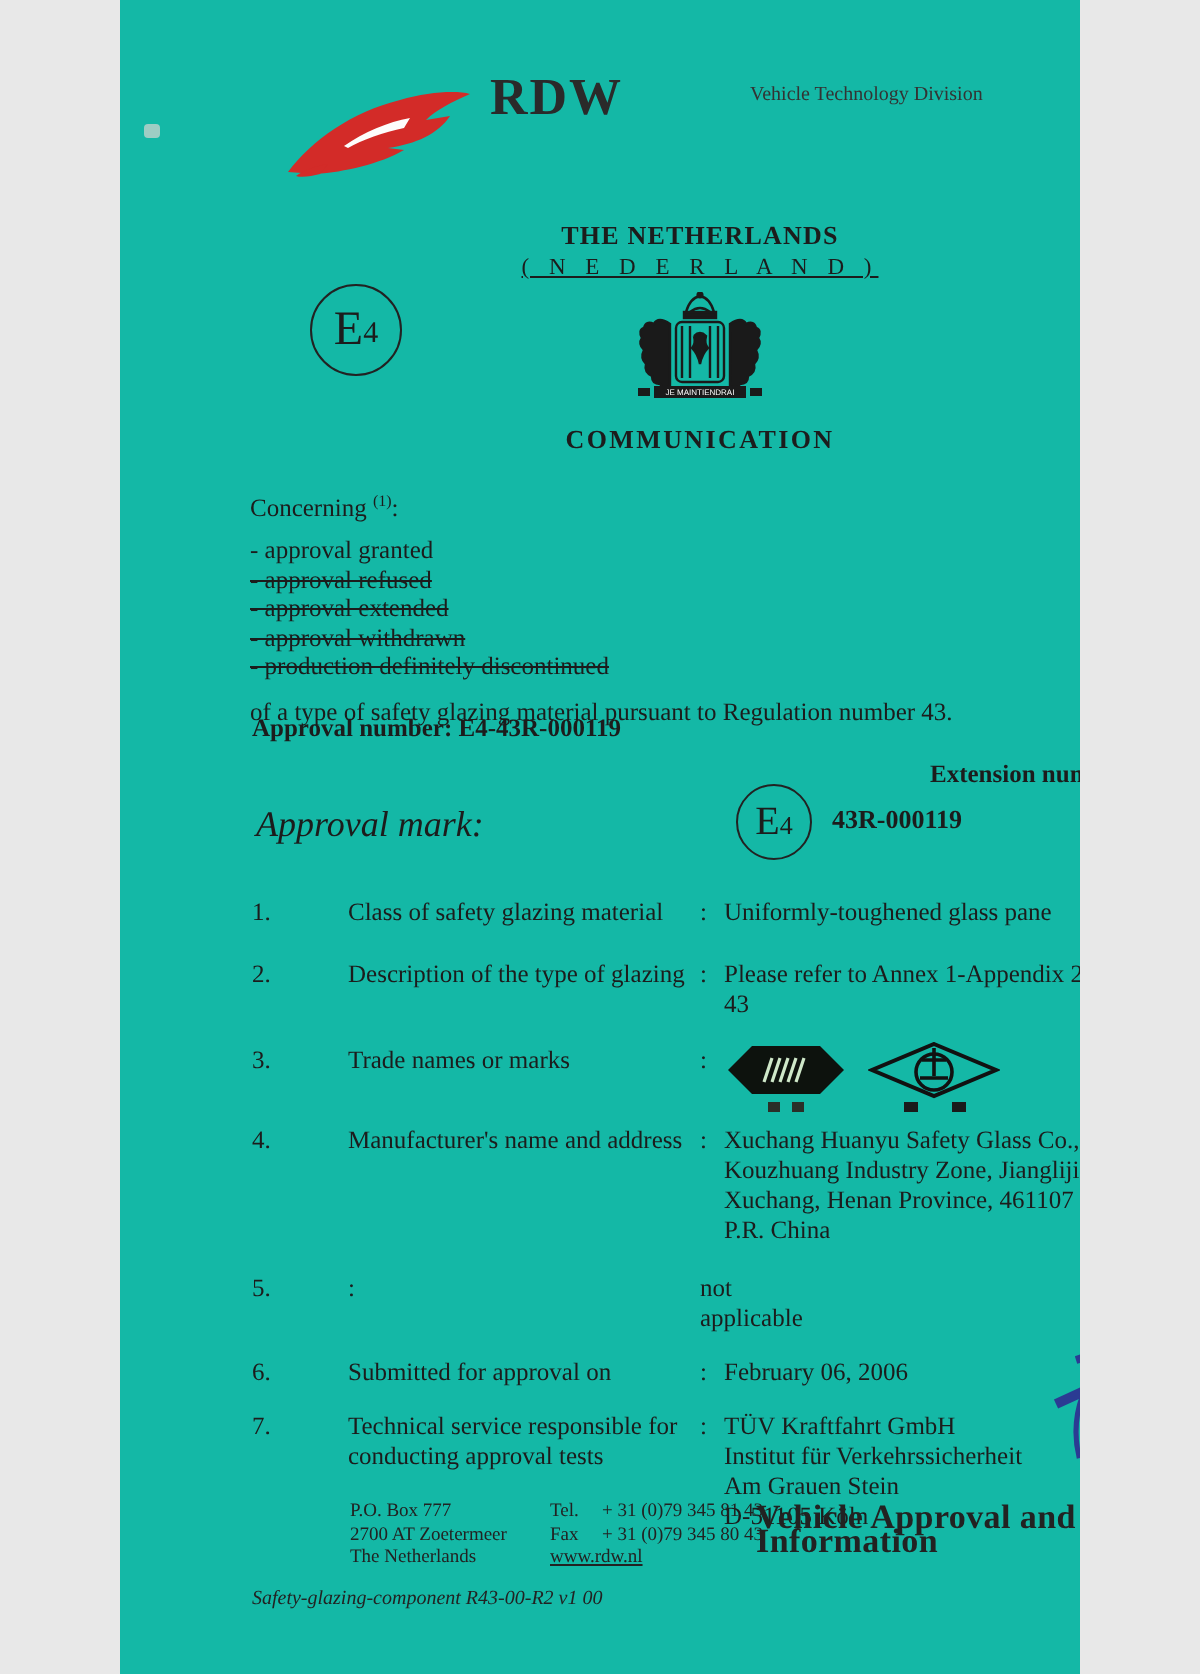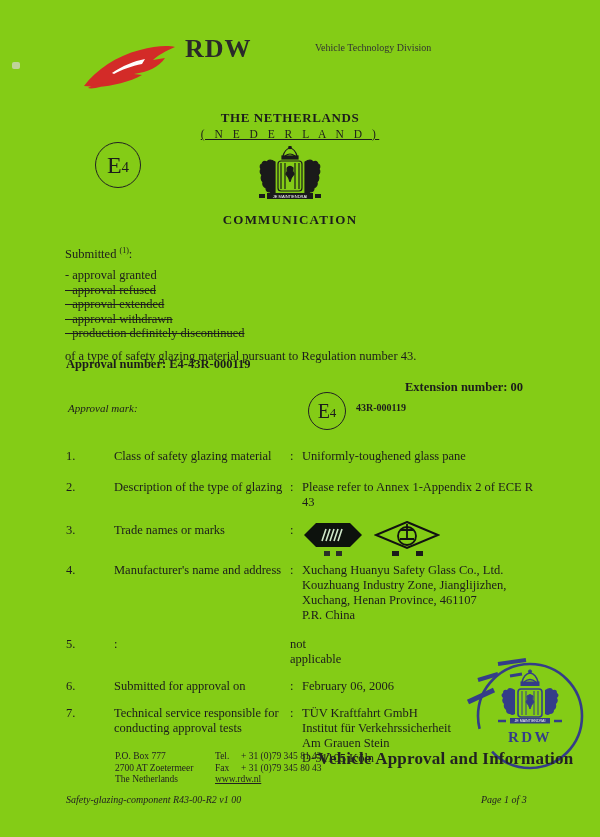--- a/index.html
+++ b/index.html
@@ -1,20 +1,20 @@
 <!DOCTYPE html>
 <html><head>
 <meta charset="utf-8">
 <style>
   * { margin:0; padding:0; box-sizing:border-box; }
   html,body { background:#e8e8e8; }
   body { font-family:"Liberation Serif", serif; }
   .page {
-    position:relative; width:600px; height:837px; margin:0 auto;
-    background:#84cc16; color:#1c1c1c; overflow:hidden;
+    position:relative; width:480px; height:837px; margin:0 auto;
+    background:#14b8a6; color:#1c1c1c; overflow:hidden;
   }
   
   .header { position:absolute; left:0; top:0; width:100%; height:100px; }
   .logo-swoosh { position:absolute; left:82px; top:44px; width:96px; height:46px; }
   .brand-word { position:absolute; left:185px; top:34px; font-size:26px; letter-spacing:1px; font-weight:600; color:#2a2a2a; }
   .division { position:absolute; left:315px; top:42px; font-size:10px; color:#333; }
   .scan-smudge { position:absolute; left:12px; top:62px; width:8px; height:7px; background:#d8d5d2; border-radius:2px; opacity:.7; }
   
   .title-block { position:absolute; left:140px; top:110px; width:300px; text-align:center; }
   .country { font-size:13px; font-weight:bold; letter-spacing:.6px; }
@@ -34,23 +34,23 @@
   .concerning-label { margin-bottom:6px; }
   sup.fnote { font-size:8px; vertical-align:super; }
   .c-item { line-height:14.5px; }
   .struck { text-decoration:line-through; text-decoration-thickness:1.2px; }
   .subject { margin-top:8px; font-size:12.5px; }
   
   .approval-line { position:absolute; left:66px; top:357px; width:480px; font-weight:bold; font-size:12.5px; }
   .ext-number { position:absolute; left:339px; top:0;margin-top:23px; }
   
   .mark-line { position:absolute; left:66px; top:390px; width:480px; height:44px; }
-  .mark-label { position:absolute; left:2px; top:12px; font-style:italic; font-size:11px; }
+  .mark-label { position:absolute; left:2px; top:12px; font-style:italic; font-size:18px; }
   .mark-circle { position:absolute; left:242px; top:2px; }
-  .mark-value { position:absolute; left:290px; top:12px; font-weight:bold; font-size:10px; }
+  .mark-value { position:absolute; left:290px; top:12px; font-weight:bold; font-size:13px; }
   
   .items { position:absolute; left:66px; top:449px; width:480px; font-size:12.5px; line-height:15px; }
   .item-row { display:grid; grid-template-columns:48px 176px 12px auto; align-items:start; }
   .item-label, .item-value { white-space:pre-line; }
   .mb17 { margin-bottom:16px; } .mb13 { margin-bottom:13px; } .mb8 { margin-bottom:6px; }
   .mb14 { margin-bottom:14px; } .mb12 { margin-bottom:12px; }
   .trade-marks { display:flex; align-items:flex-start; gap:10px; margin-top:-2px; }
   
   .stamp { position:absolute; left:464px; top:654px; opacity:.92; }
   
@@ -107,21 +107,21 @@
     </svg>
     <div class="doc-type">COMMUNICATION</div>
   </div>
 
   <div class="e-mark e-mark-large">
     <span class="e-big">E</span>
       <span class="e-small">4</span>
   </div>
 
   <div class="concerning">
-    <div class="concerning-label"><span>Submitted</span> <sup class="fnote">(1)</sup><span>:</span></div>
+    <div class="concerning-label"><span>Concerning</span> <sup class="fnote">(1)</sup><span>:</span></div>
     <div class="c-item">- approval granted</div>
     <div class="c-item struck">- approval refused</div>
     <div class="c-item struck">- approval extended</div>
     <div class="c-item struck">- approval withdrawn</div>
     <div class="c-item struck">- production definitely discontinued</div>
     <div class="subject">of a type of safety glazing material pursuant to Regulation number 43.</div>
   </div>
 
   <div class="approval-line">
     <span>Approval number:</span>

